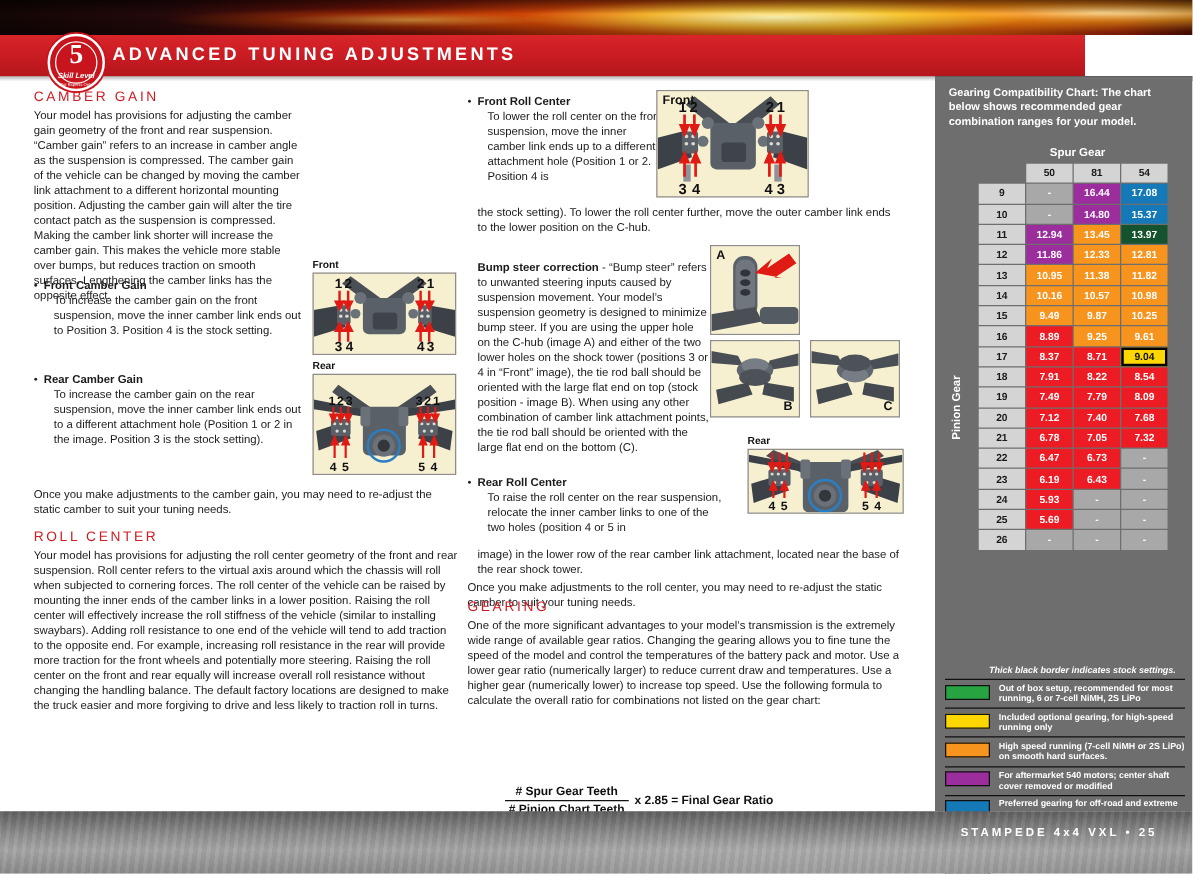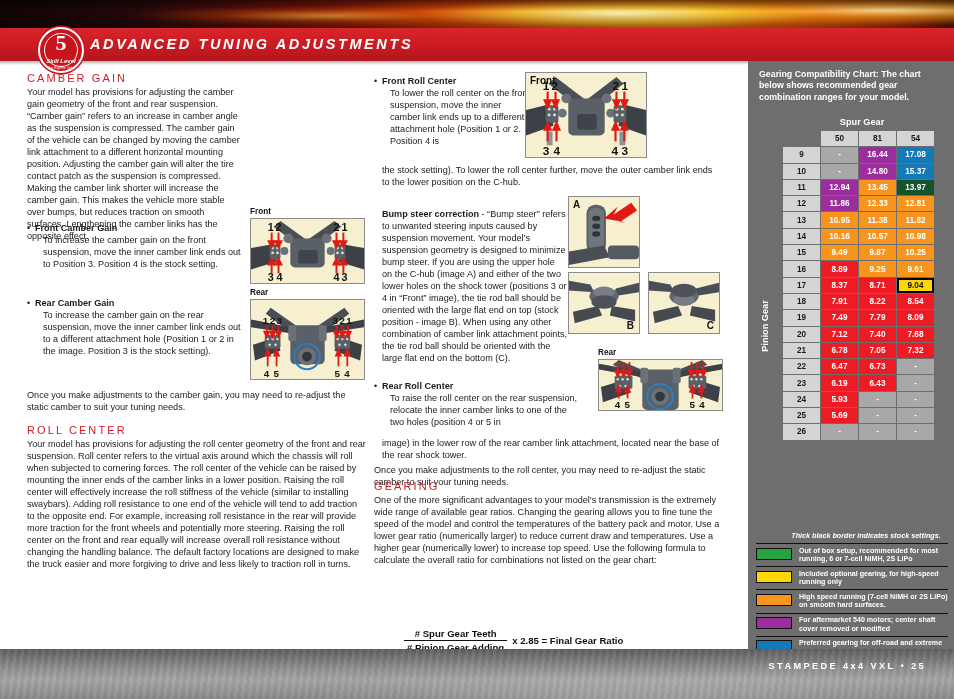--- a/index.html
+++ b/index.html
@@ -24,23 +24,22 @@
       radial-gradient(ellipse 200px 10px at 330px 16px, rgba(255,200,80,.65) 0%, rgba(255,100,0,.25) 55%, rgba(0,0,0,0) 100%),
       linear-gradient(90deg,#120604 0%, #25090a 14%, #6e1208 30%, #c3300a 48%, #e8560a 60%, #f07a10 72%, #e2520a 84%, #b52a08 94%, #5d1206 100%);
   }
   .flame-band:after{
     content:""; position:absolute; left:0; top:0; width:100%; height:100%;
     background: linear-gradient(180deg, rgba(0,0,0,.55) 0%, rgba(0,0,0,0) 40%, rgba(0,0,0,.35) 100%);
   }
 
   
   .title-bar {
-    position: absolute; top: 28px; left: 0; width: 954px; height: 33px;
+    position: absolute; top: 28px; left: 0; width: 868px; height: 33px;
     background: linear-gradient(180deg,#d8252a 0%, #c81b22 55%, #b3161c 100%);
-    font-style: italic;
   }
   .title-bar .title-text {
     position: absolute; left: 90px; top: 8px;
     color: #ffffff; font-size: 14.5px; font-weight: bold;
     letter-spacing: 2.6px;
   }
   .title-bar-shadow{
     position:absolute; top:61px; left:0; width:954px; height:4px;
     background: linear-gradient(180deg, rgba(0,0,0,.30), rgba(0,0,0,0));
   }
@@ -395,21 +394,21 @@
   <div class="tblock" style="left:382px; top:437px; width:340px;">image) in the lower row of the rear camber link attachment, located near the base of the rear shock tower.</div>
 
   <div class="tblock" style="left:374px; top:480px; width:348px;">
     <div class="sec-head">GEARING</div>
     <div class="para">One of the more significant advantages to your model’s transmission is the extremely wide range of available gear ratios. Changing the gearing allows you to fine tune the speed of the model and control the temperatures of the battery pack and motor. Use a lower gear ratio (numerically larger) to reduce current draw and temperatures. Use a higher gear (numerically lower) to increase top speed. Use the following formula to calculate the overall ratio for combinations not listed on the gear chart:</div>
   </div>
 
   <div class="formula" style="left:404px; top:628px;">
     <span class="frac">
       <span class="num"># Spur Gear Teeth</span>
-      <span class="den"># Pinion Gear Adding</span>
+      <span class="den"># Pinion Chart Teeth</span>
     </span><span class="frac-right">x 2.85 = Final Gear Ratio</span>
   </div>
 
   <div class="fig" style="left:525px; top:72px; width:122px; height:86px;">
     <svg class="susp" viewBox="0 0 122 86" preserveAspectRatio="none">
       <rect width="122" height="86" fill="#f7f0d0"></rect>
       <path d="M30 4 L61 28 L92 4 L99 11 L61 42 L23 11 Z" fill="#4a4f55"></path>
       <rect x="43" y="26" width="37" height="38" rx="5" fill="#5a6068"></rect>
       <rect x="52" y="42" width="20" height="16" rx="3" fill="#3f444a"></rect>
       <circle cx="41" cy="26" r="5" fill="#6b7179"></circle>

